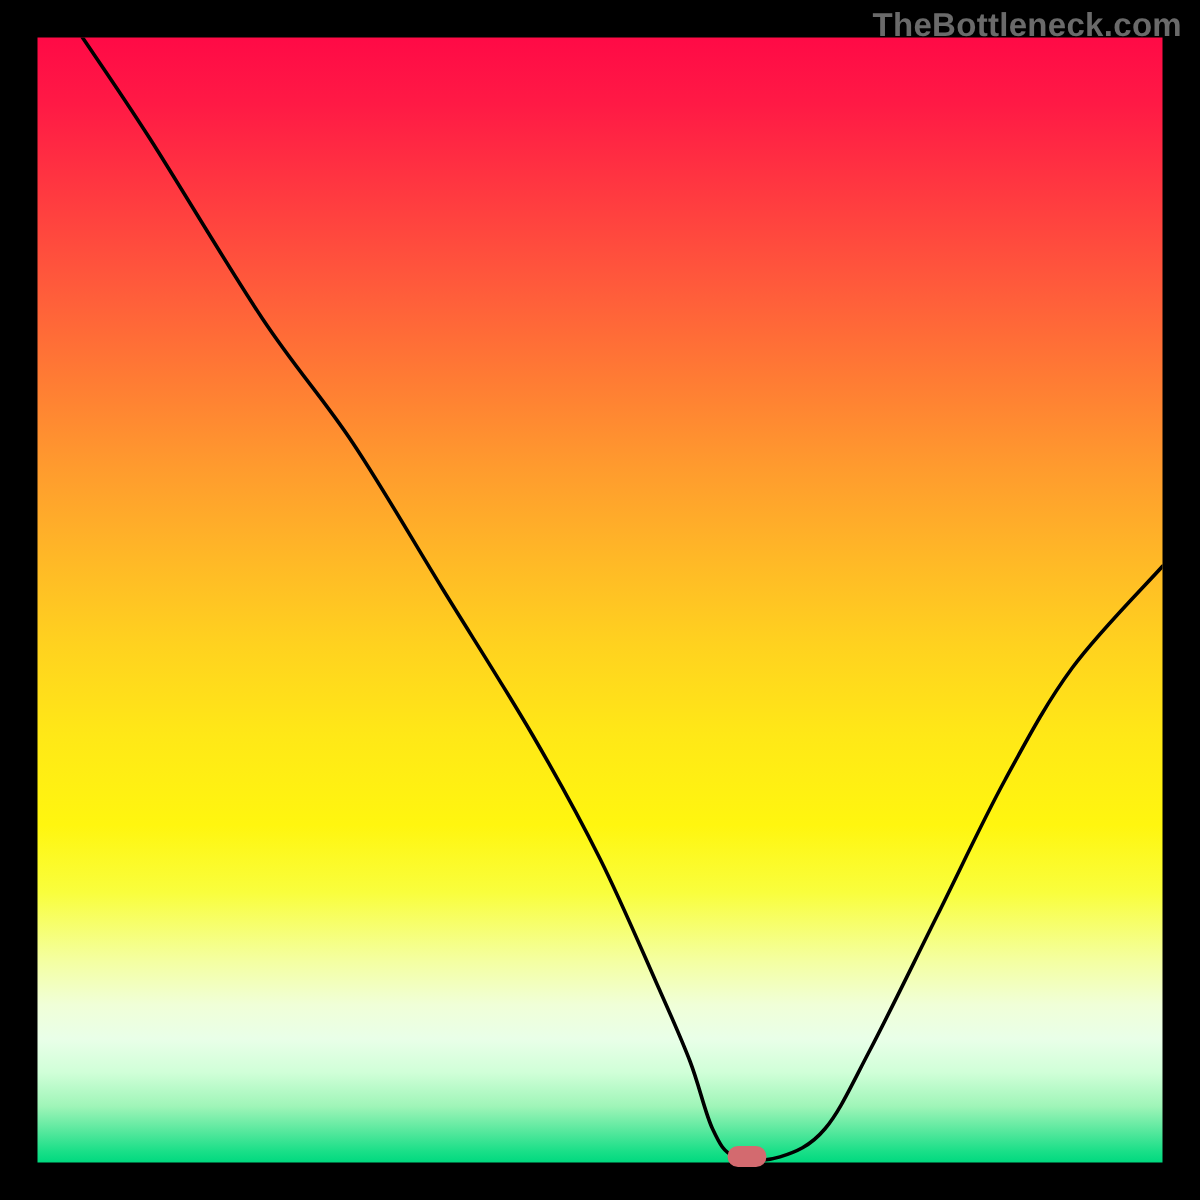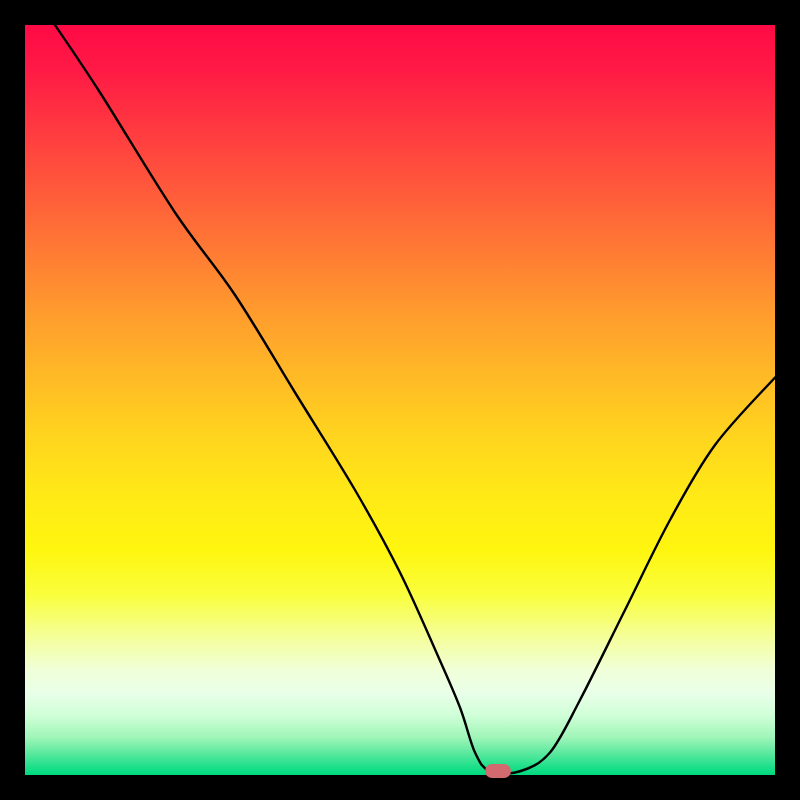--- a/index.html
+++ b/index.html
@@ -78,13 +78,14 @@
 
 <div class="frame">
   <div class="plot"></div>
 
   <svg class="curve" viewBox="0 0 750 750" preserveAspectRatio="none">
     <path id="curve-path" fill="none" stroke="#000" stroke-width="2.4" stroke-linecap="round" stroke-linejoin="round" d="M 30.00 0.00 C 37.50 11.25, 55.00 36.25, 75.00 67.50 C 95.00 98.75, 127.50 153.75, 150.00 187.50 C 172.50 221.25, 190.00 240.00, 210.00 270.00 C 230.00 300.00, 250.00 335.00, 270.00 367.50 C 290.00 400.00, 312.50 435.00, 330.00 465.00 C 347.50 495.00, 361.25 520.00, 375.00 547.50 C 388.75 575.00, 402.50 607.50, 412.50 630.00 C 422.50 652.50, 428.75 666.25, 435.00 682.50 C 441.25 698.75, 445.00 716.88, 450.00 727.50 C 455.00 738.13, 457.50 743.13, 465.00 746.25 C 472.50 749.38, 485.00 749.38, 495.00 746.25 C 505.00 743.13, 515.00 739.38, 525.00 727.50 C 535.00 715.63, 542.50 698.75, 555.00 675.00 C 567.50 651.25, 585.00 615.00, 600.00 585.00 C 615.00 555.00, 630.00 522.50, 645.00 495.00 C 660.00 467.50, 672.50 443.75, 690.00 420.00 C 707.50 396.25, 740.00 363.75, 750.00 352.50"></path>
   </svg>
 
   <div class="marker" id="opt-marker" style="left: 484.5px; top: 763.5px;"></div>
 
+  <div class="watermark">TheBottleneck.com</div>
 </div>
 
 </body></html>

